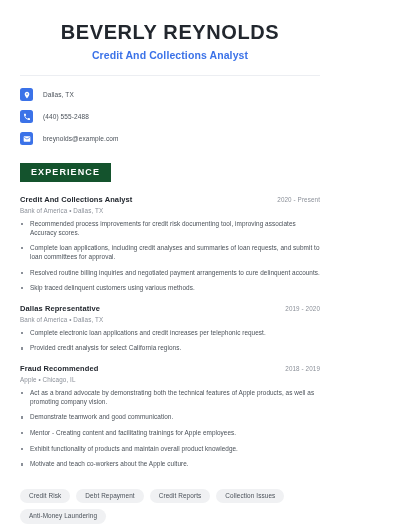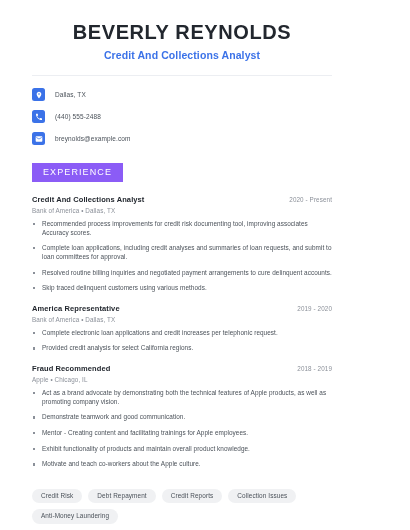--- a/index.html
+++ b/index.html
@@ -13,21 +13,20 @@
     font-family: "Liberation Sans", sans-serif;
     color: #2e3440;
     overflow: hidden;
   }
   .resume {
     width: 340px;
     height: 530px;
     box-sizing: border-box;
     padding: 0;
     position: relative;
-    margin-left: 12px;
   }
 
   
   .header {
     text-align: center;
     padding: 20px 20px 0 20px;
   }
   .full-name {
     font-size: 20px;
     font-weight: bold;
@@ -83,24 +82,24 @@
     padding: 0 20px;
   }
   .section-exp {
     margin-top: 16px;
   }
   .section-skills {
     margin-top: 20px;
   }
   .section-badge {
     display: inline-block;
-    background: #8b5cf6;
+    background: #14532d;
     color: #ffffff;
     font-size: 9px;
-    font-weight: normal;
+    font-weight: bold;
     letter-spacing: 1.1px;
     padding: 5px 11px 5px 11px;
     line-height: 1;
   }
 
   
   .jobs {
     margin-top: 13px;
   }
   .job {
@@ -231,21 +230,21 @@
         <ul class="bullets">
           <li class="bullet">Recommended process improvements for credit risk documenting tool, improving associates Accuracy scores.</li>
           <li class="bullet">Complete loan applications, including credit analyses and summaries of loan requests, and submit to loan committees for approval.</li>
           <li class="bullet">Resolved routine billing inquiries and negotiated payment arrangements to cure delinquent accounts.</li>
           <li class="bullet">Skip traced delinquent customers using various methods.</li>
         </ul>
       </div>
 
       <div class="job">
         <div class="job-head">
-          <span class="job-role">America Representative</span>
+          <span class="job-role">Dallas Representative</span>
           <span class="job-dates">2019 - 2020</span>
         </div>
         <div class="job-meta">Bank of America • Dallas, TX</div>
         <ul class="bullets">
           <li class="bullet">Complete electronic loan applications and credit increases per telephonic request.</li>
           <li class="bullet">Provided credit analysis for select California regions.</li>
         </ul>
       </div>
 
       <div class="job">

